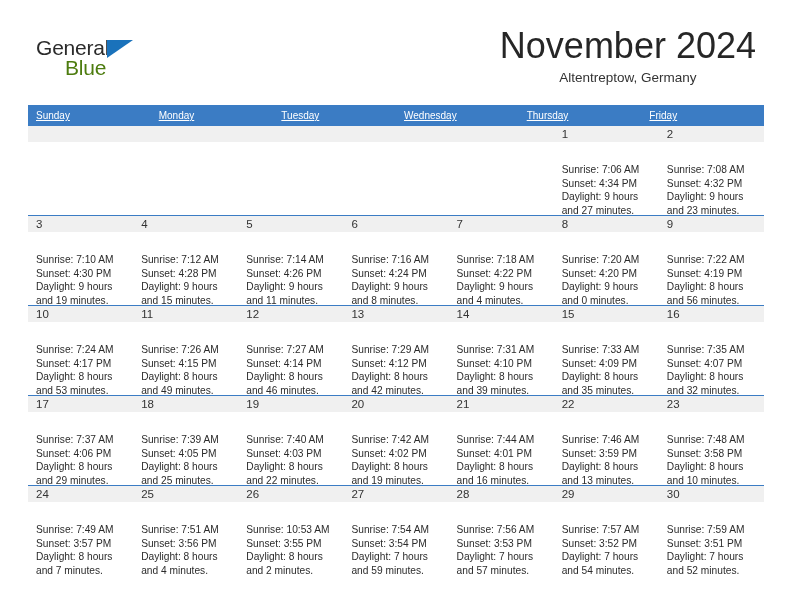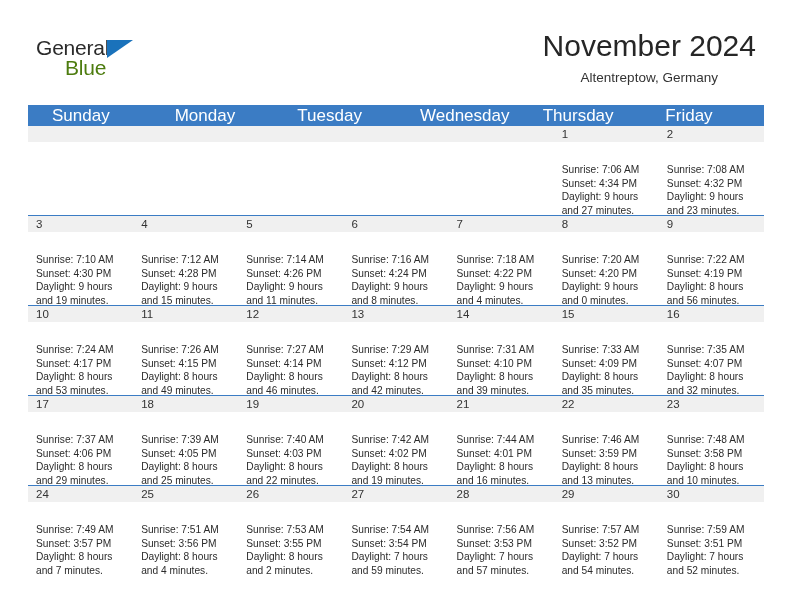--- a/index.html
+++ b/index.html
@@ -63,21 +63,21 @@
     color: #4d7c0f;
     font-family: "Liberation Sans", sans-serif;
   }
   .title-block {
     position: absolute;
     right: 36px;
     top: 30px;
     text-align: right;
   }
   .cal-title {
-    font-size: 30px;
+    font-size: 36px;
     color: #262626;
     line-height: 32px;
     white-space: nowrap;
     font-weight: normal;
     margin: 0;
   }
   .cal-subtitle {
     font-size: 13.5px;
     color: #333333;
     line-height: 20px;
@@ -94,25 +94,26 @@
     width: 736px;
   }
   .dow-row {
     display: flex;
     background: #3b7cc4;
     height: 21px;
   }
   .dow {
     flex: 1 1 0;
     color: #ffffff;
-    font-size: 17px;
+    font-size: 10px;
     line-height: 21px;
-    padding-left: 24px;
+    padding-left: 8px;
     box-sizing: border-box;
     white-space: nowrap;
+    text-decoration: underline;
   }
   .week {
     display: flex;
     border-top: 1px solid #3b7cc4;
     height: 89px;
   }
   .week.first {
     border-top: none;
   }
   .day {
@@ -489,21 +490,21 @@
               <div class="day-line">Sunset: 3:56 PM</div>
               <div class="day-line">Daylight: 8 hours</div>
               <div class="day-line">and 4 minutes.</div>
             </div>
           </div>
           <div class="day">
             <div class="day-head">
               <span class="day-num">26</span>
             </div>
             <div class="day-body">
-              <div class="day-line">Sunrise: 7:53 AM</div>
+              <div class="day-line">Sunrise: 10:53 AM</div>
               <div class="day-line">Sunset: 3:55 PM</div>
               <div class="day-line">Daylight: 8 hours</div>
               <div class="day-line">and 2 minutes.</div>
             </div>
           </div>
           <div class="day">
             <div class="day-head">
               <span class="day-num">27</span>
             </div>
             <div class="day-body">

